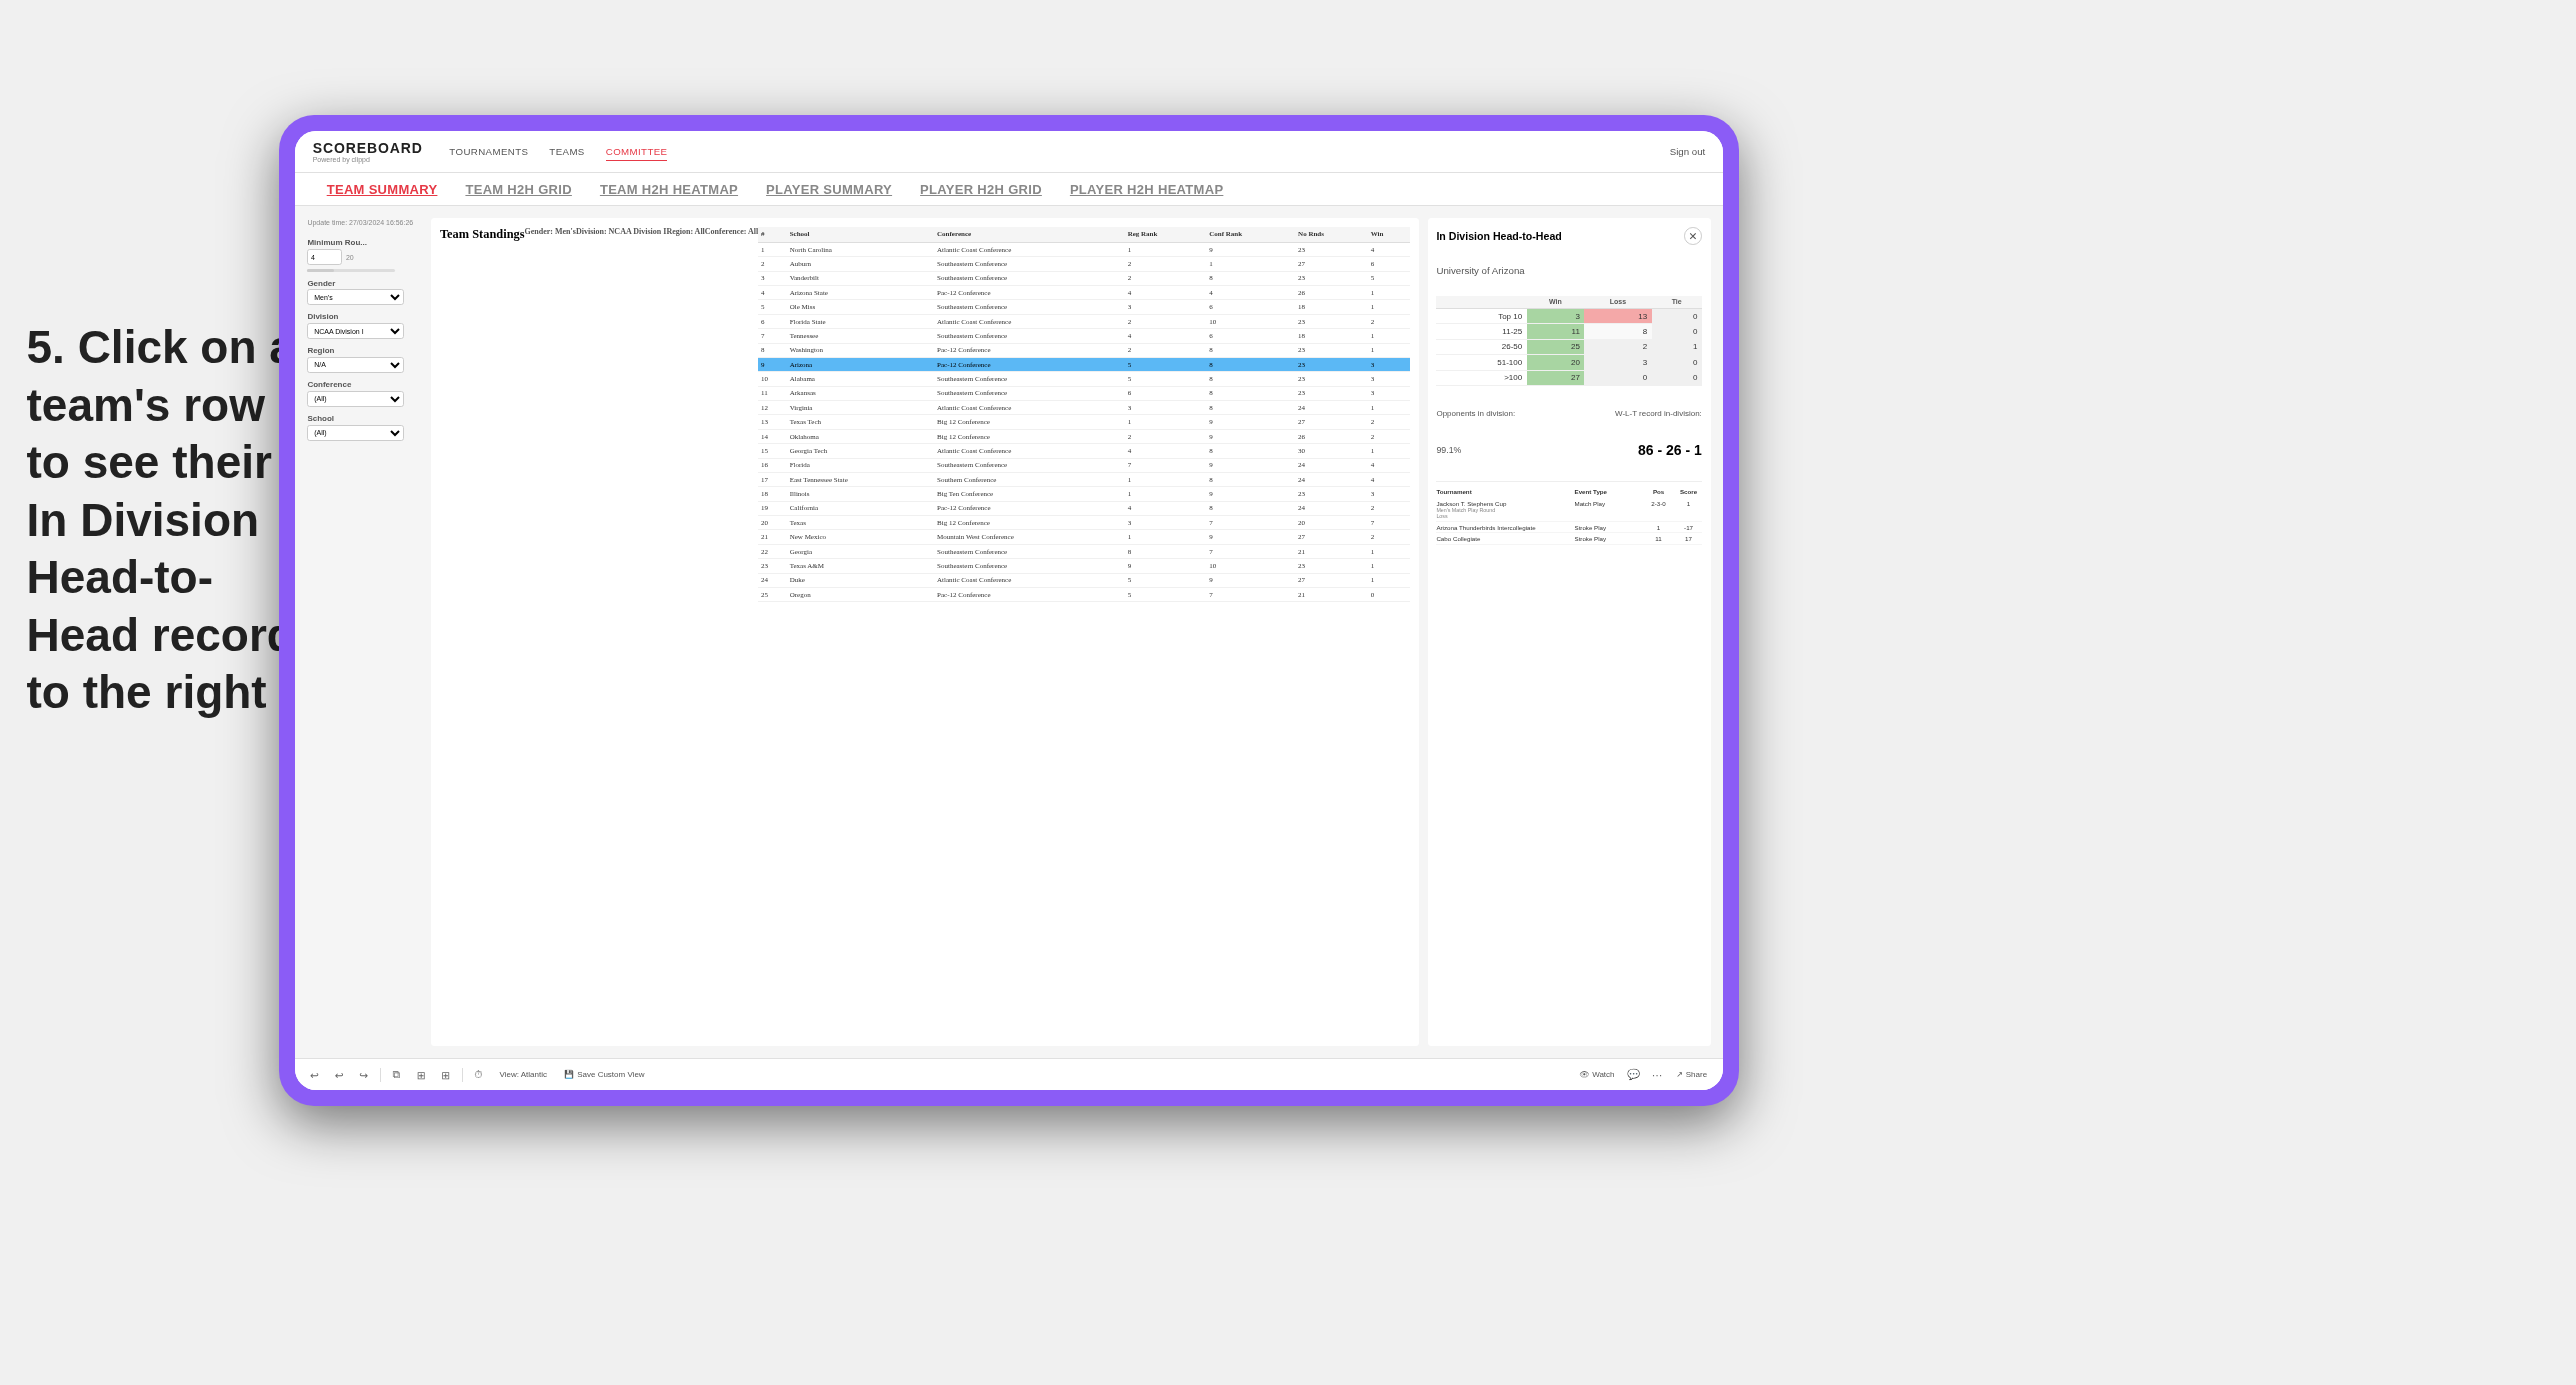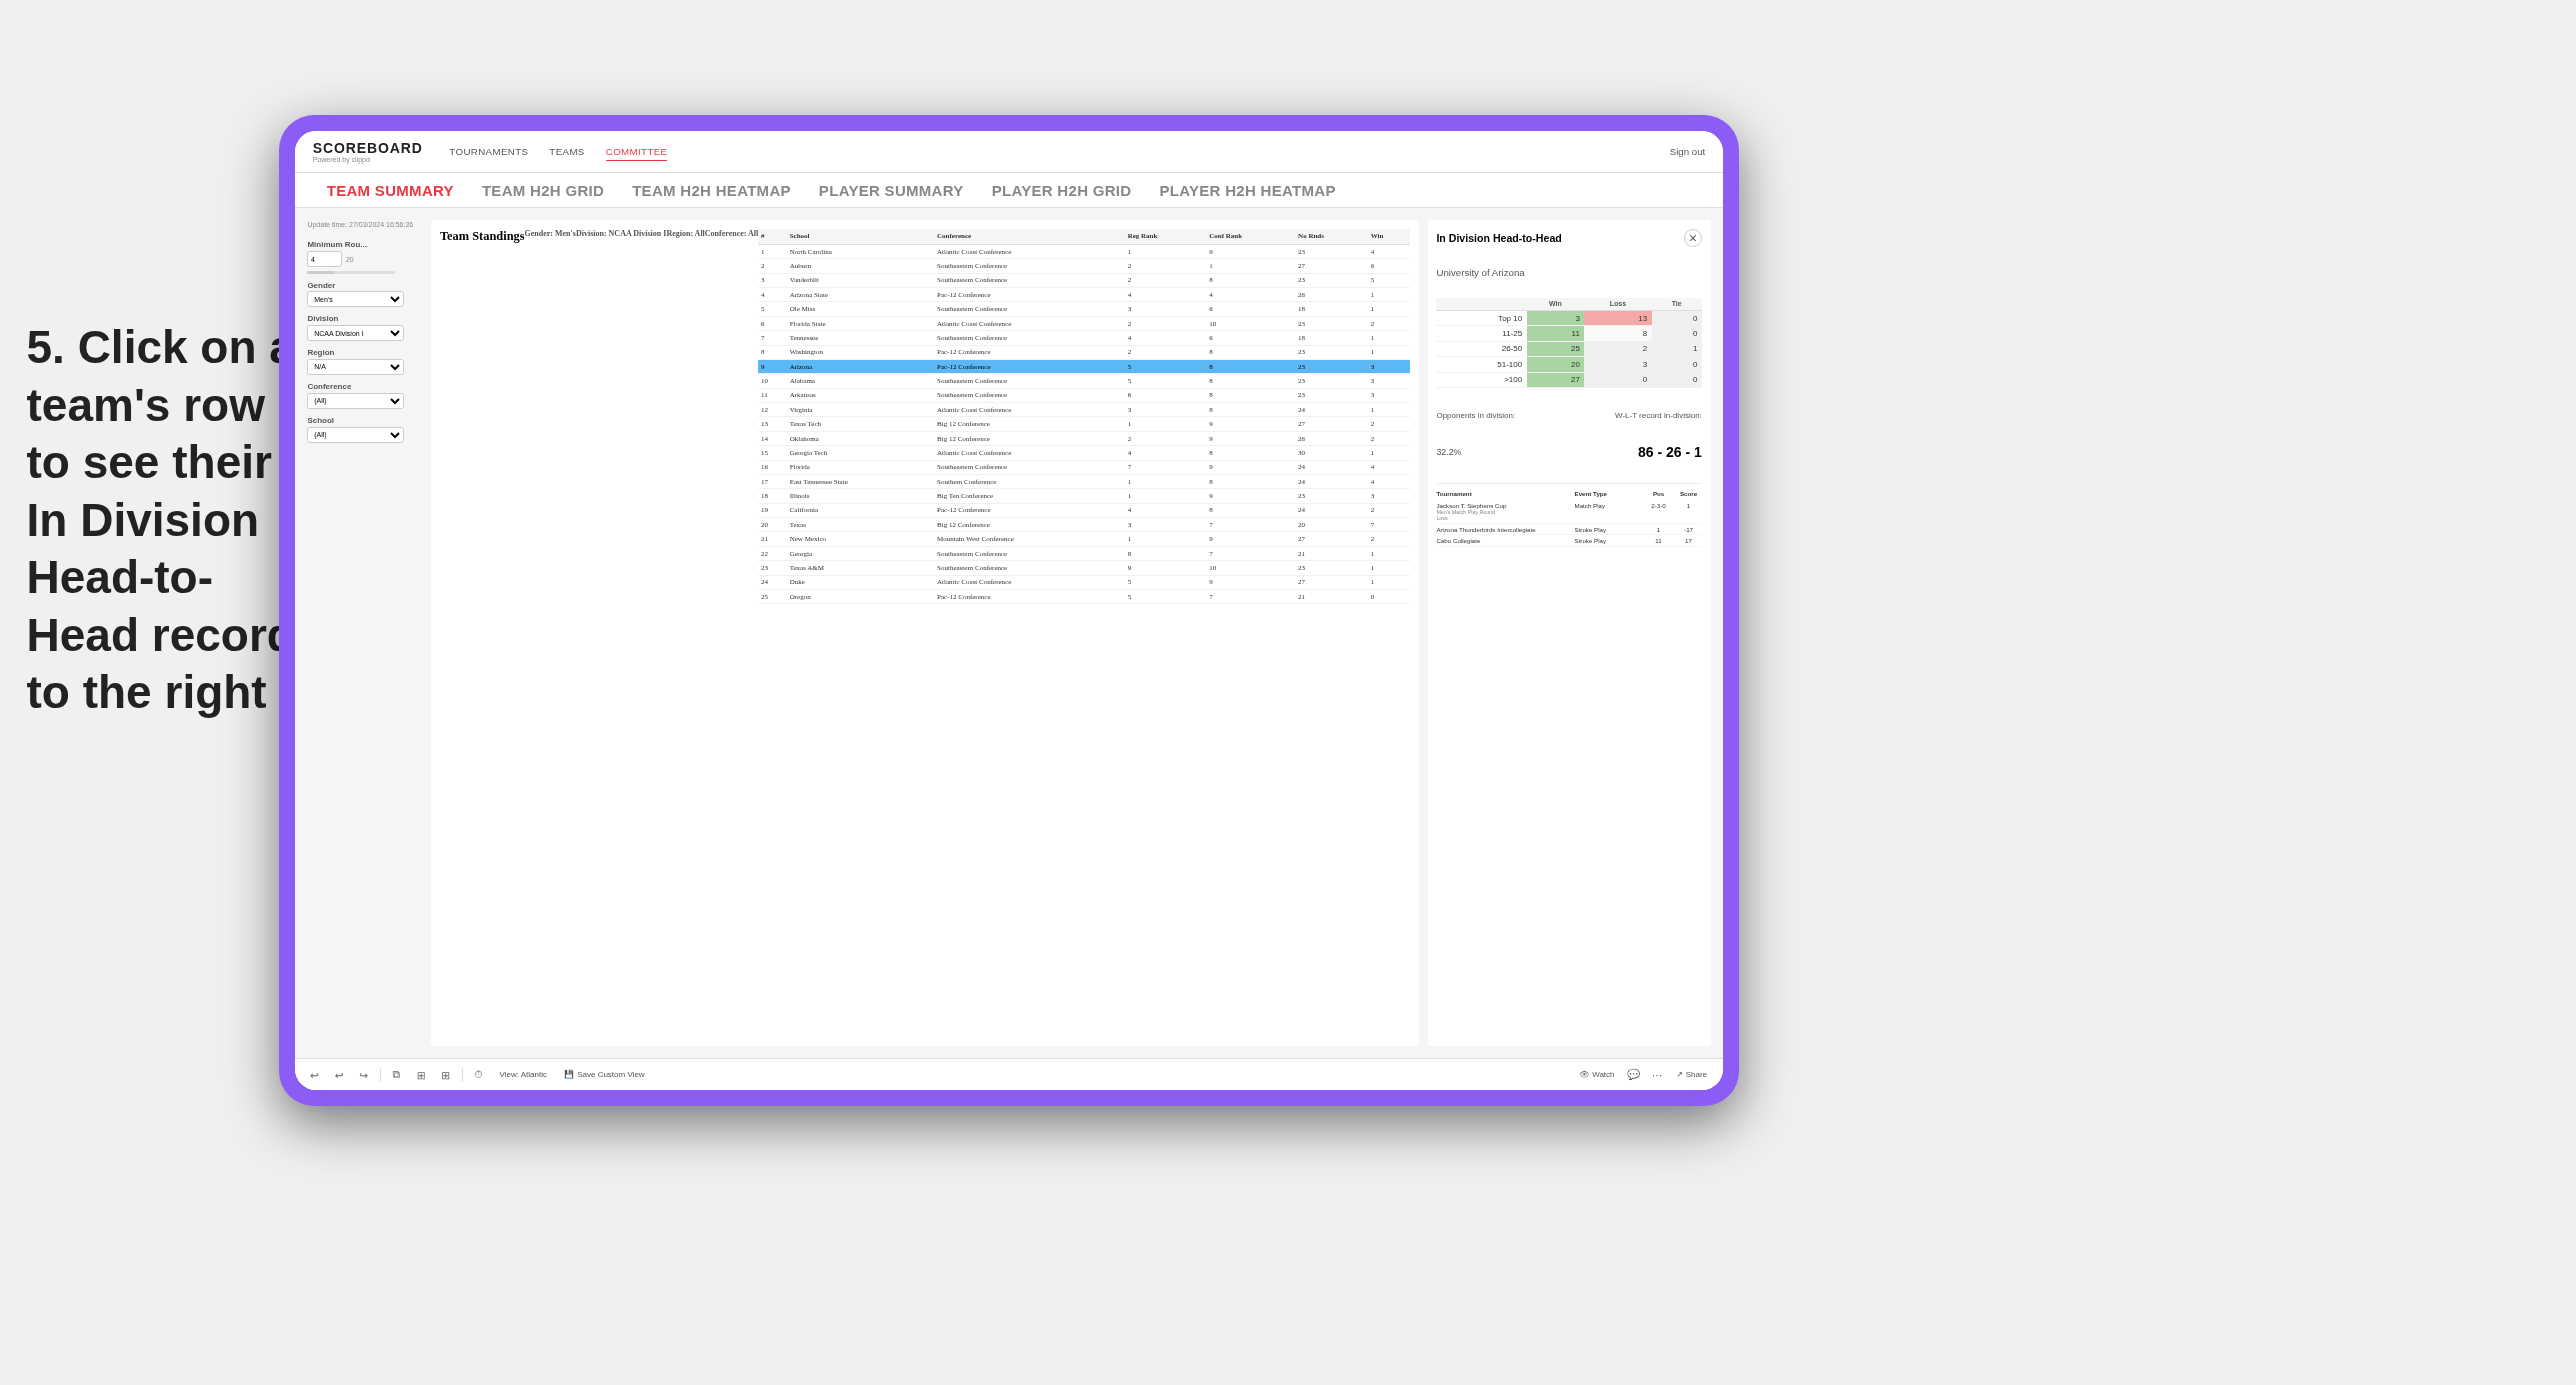--- a/index.html
+++ b/index.html
@@ -93,28 +93,29 @@
     
     .sub-nav {
       display: flex;
       gap: 0;
       background: #fff;
       border-bottom: 1.8px solid #e0e0e0;
       padding: 0 17.7px;
     }
 
     .sub-nav-link {
-      font-size: 15px;
+      font-size: 13px;
       font-weight: 600;
       color: #888;
       padding: 8.8px 14px;
       cursor: pointer;
       letter-spacing: 0.3px;
       border-bottom: 1.8px solid transparent;
       margin-bottom: -1.8px;
+      text-decoration: underline;
     }
 
     .sub-nav-link.active {
       color: #e63946;
       border-bottom: 1.8px solid #e63946;
     }
 
     
     .main-content {
       flex: 1;
@@ -851,21 +852,21 @@
     <td class="cell-gray">0</td>
   </tr>
             </tbody>
         </table>
 
         <div class="h2h-stats">
           <span>Opponents in division:</span>
           <span>W-L-T record in-division:</span>
         </div>
         <div style="display:flex;justify-content:space-between;align-items:center">
-          <div class="h2h-percentage">32.2%</div>
+          <div class="h2h-percentage">99.1%</div>
           <div class="h2h-record">86 - 26 - 1</div>
         </div>
 
         <div class="tournament-section">
           <div class="tournament-header">
             <span class="t-col-name">Tournament</span>
             <span class="t-col-type">Event Type</span>
             <span class="t-col-pos">Pos</span>
             <span class="t-col-score">Score</span>
           </div>

